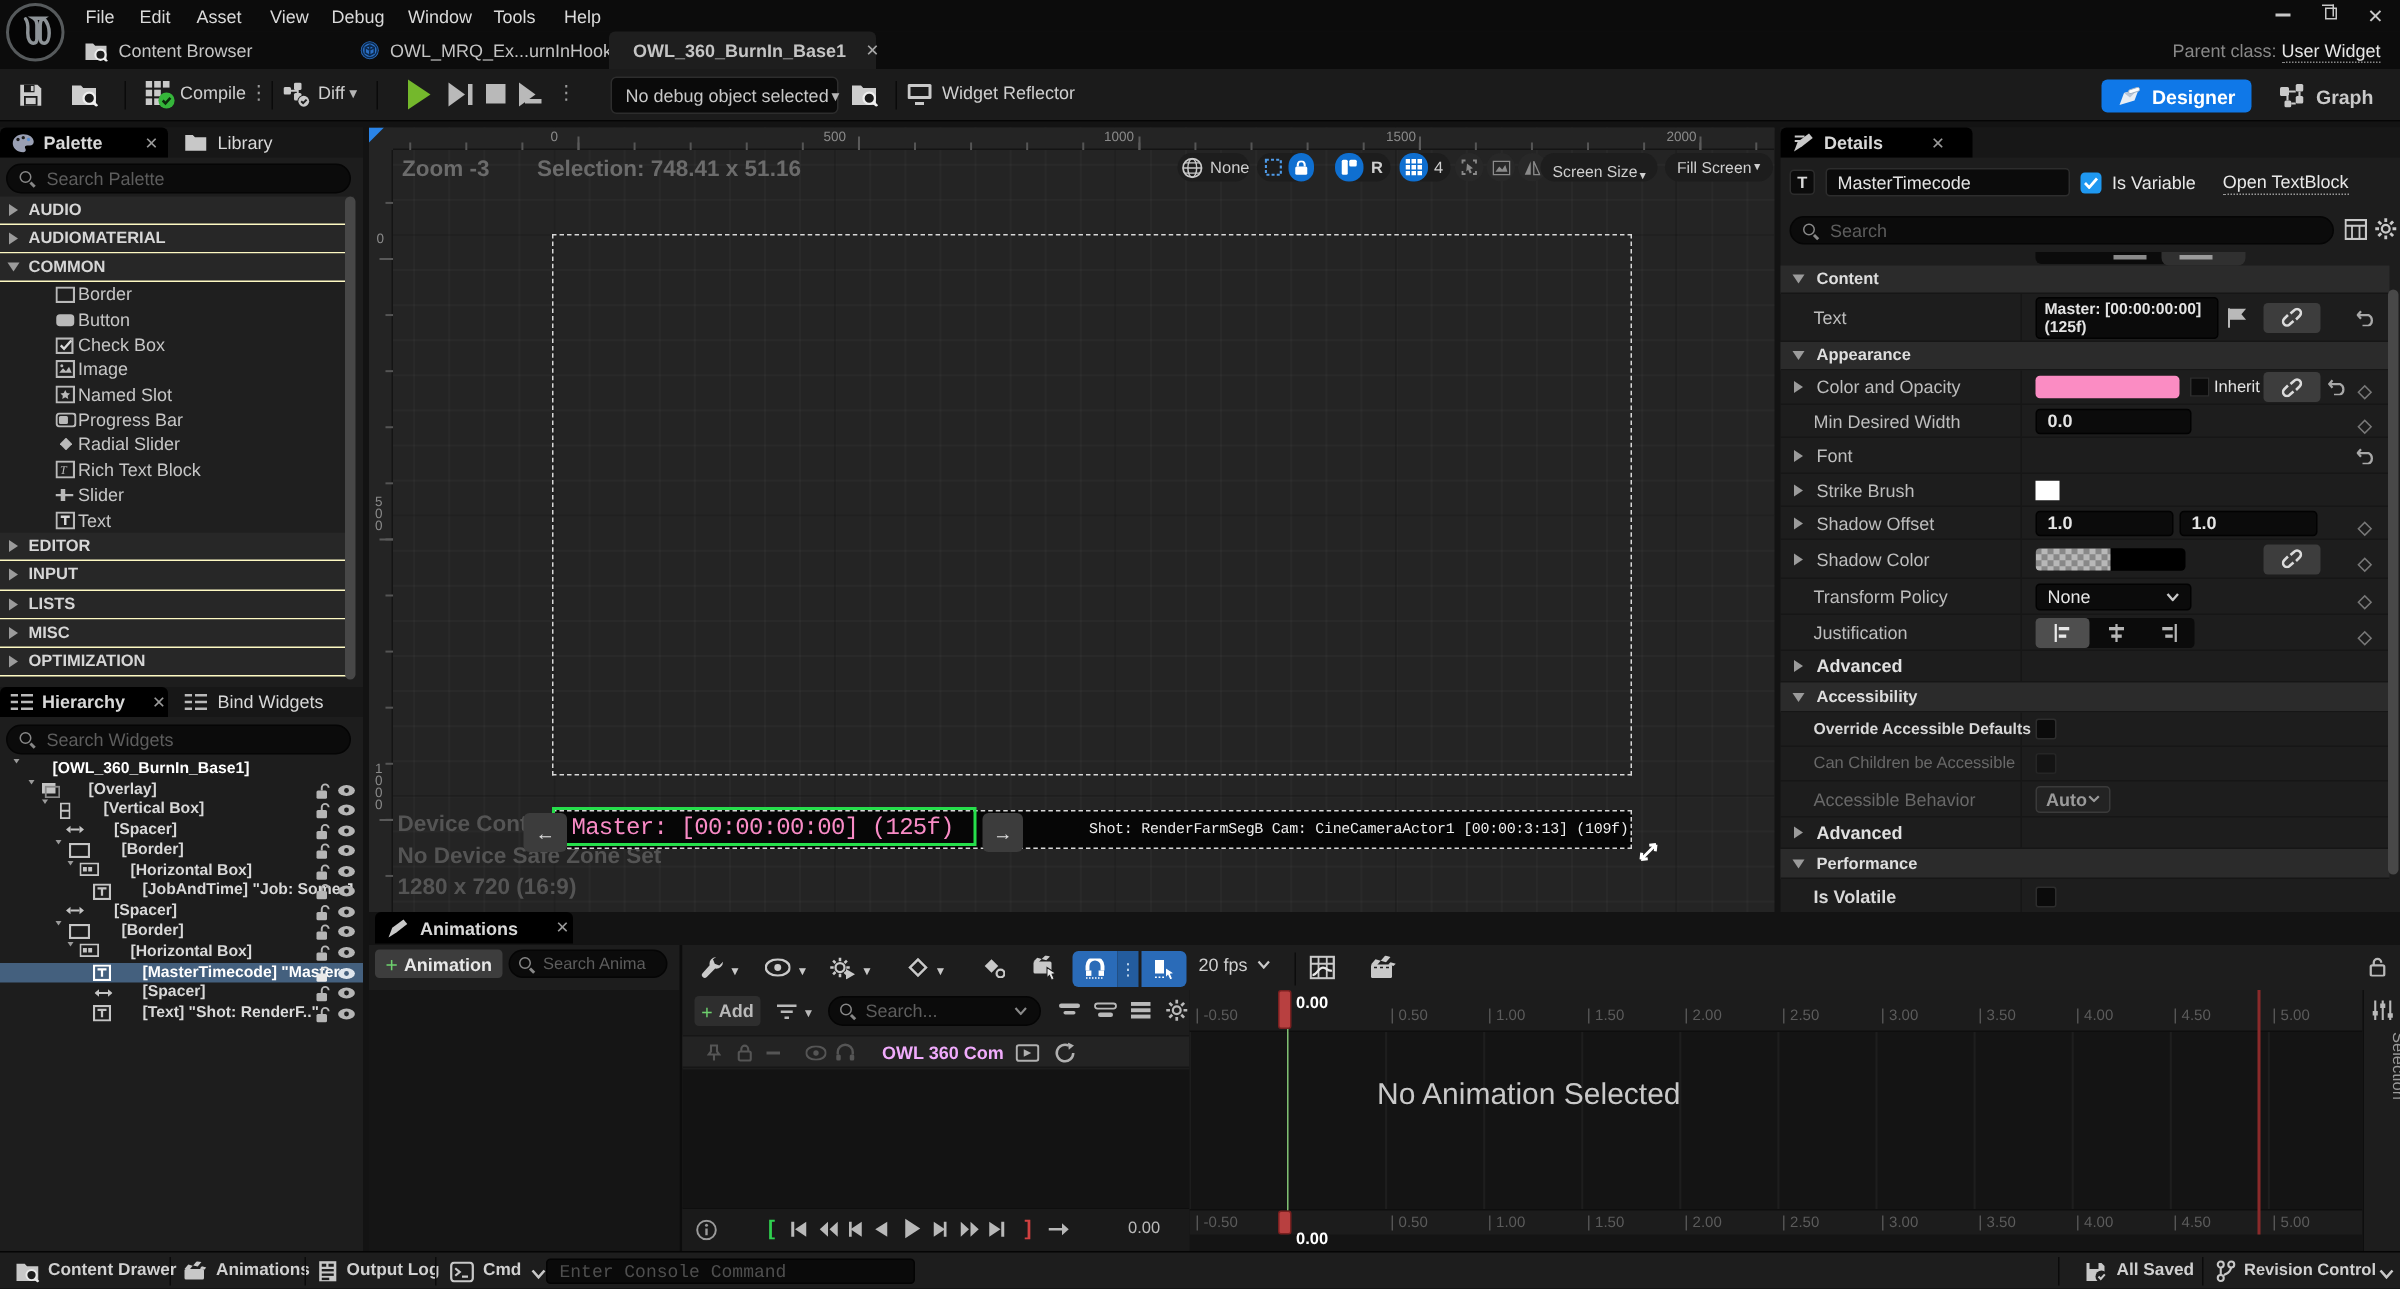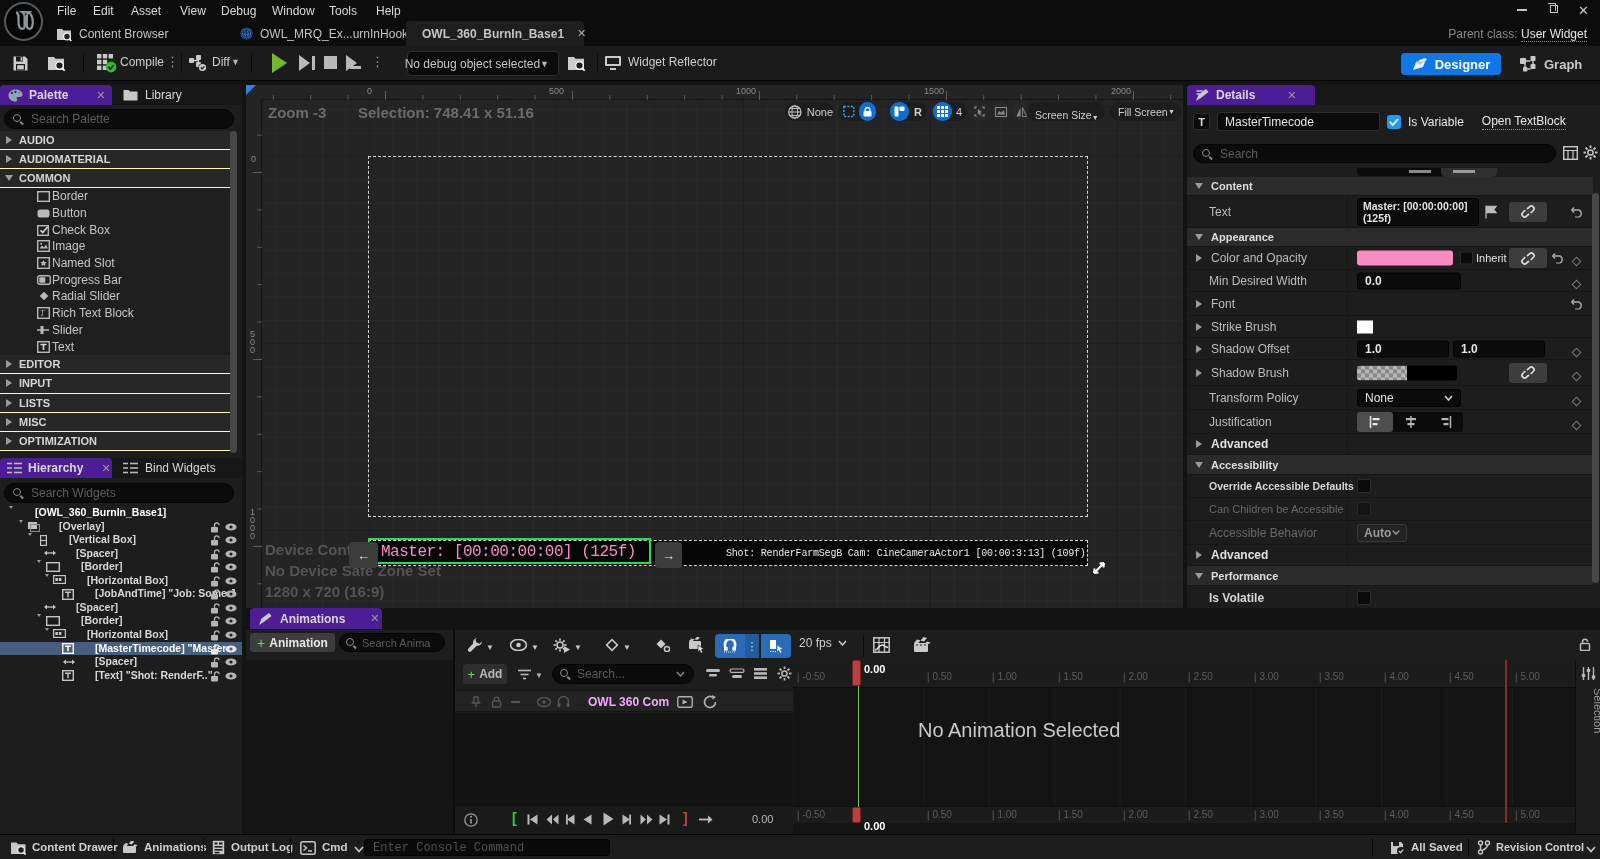--- a/index.html
+++ b/index.html
@@ -16,21 +16,21 @@
 #tabrow { left:0; top:21px; width:1600px; height:25px; background:#0c0c0c; position:absolute; }
 .assettab { position:absolute; top:0; height:25px; display:flex; align-items:center; color:#c4c4c4; font-size:12px; font-weight:bold; }
 #toolbar { left:0; top:46px; width:1600px; height:35px; background:#1b1b1b; border-bottom:1px solid #050505; position:absolute; }
 .tbsep { position:absolute; top:8px; width:1px; height:19px; background:#0a0a0a; }
 .tbtext { color:#cfcfcf; font-size:13px; }
 #parentclass { position:absolute; right:13px; top:27px; font-size:12px; color:#888; }
 #parentclass b { color:#e6e6e6; font-weight:normal; border-bottom:1px dotted #888; }
 
 .ptab { position:absolute; display:flex; align-items:center; color:#d8d8d8; font-size:12px; font-weight:bold; }
 .ptab .x { color:#9a9a9a; font-weight:normal; font-size:11px; }
-.ptab.active { background:#4c1d95; border-radius:4px 4px 0 0; }
+.ptab.active { background:#000000; border-radius:4px 4px 0 0; }
 .searchbox { background:#0b0b0b; border:1px solid #050505; border-radius:10px; color:#5d5d5d; display:flex; align-items:center; position:absolute; font-size:12px; }
 .mag { width:12px; height:12px; position:relative; flex:none; margin:0 6px 0 8px; }
 .mag::before { content:""; position:absolute; left:0; top:1px; width:6px; height:6px; border:1.6px solid #888; border-radius:50%; }
 .mag::after { content:""; position:absolute; left:8px; top:8px; width:4px; height:1.6px; background:#888; transform:rotate(45deg); transform-origin:0 0; }
 
 #palette { left:0; top:85px; width:242px; height:373px; background:#1d1d1d; position:absolute; }
 #hierarchy { left:0; top:458px; width:242px; height:376px; background:#1d1d1d; position:absolute; }
 .cat { background:#272727; border-bottom:1px solid #fef9c3; color:#d6d6d6; font-weight:bold; font-size:11px; display:flex; align-items:center; }
 .pitem { display:flex; align-items:center; color:#c6c6c6; font-size:12px; }
 .pitem .pic { position:absolute; left:37px; }
@@ -172,21 +172,21 @@
   <div class="abs tbtext" style="left:212px; top:9px; font-size:12px;">Diff</div>
   <div class="abs" style="left:231px; top:11px; color:#b5b5b5; font-size:9px;">▼</div>
   <div class="tbsep" style="left:251px;"></div>
   <div class="abs" style="left:272px; top:7px; width:0; height:0; border-left:15px solid #74b82c; border-top:10px solid transparent; border-bottom:10px solid transparent;"></div>
   <div class="abs" style="left:299px; top:9px; width:0; height:0; border-left:11px solid #b9b9b9; border-top:8px solid transparent; border-bottom:8px solid transparent;"></div>
   <div class="abs" style="left:312px; top:10px; width:2.5px; height:14px; background:#b9b9b9;"></div>
   <div class="abs" style="left:324px; top:10px; width:13px; height:13px; background:#b9b9b9;"></div>
   <div class="abs" style="left:346px; top:9px; width:0; height:0; border-left:11px solid #b9b9b9; border-top:8px solid transparent; border-bottom:8px solid transparent;"></div>
   <div class="abs" style="left:350px; top:20px; width:11px; height:2.5px; background:#b9b9b9;"></div>
   <div class="abs" style="left:371px; top:8px; color:#9a9a9a; font-size:13px;">⋮</div>
-  <div class="abs flex" style="left:407px; top:5px; width:152px; height:25px; background:#0a0a0a; border:1px solid #2d2d2d; border-radius:4px; color:#c7c7c7; font-size:12px; padding:0 9px; justify-content:flex-end;">
+  <div class="abs flex" style="left:407px; top:5px; width:152px; height:25px; background:#0a0a0a; border:1px solid #2d2d2d; border-radius:4px; color:#c7c7c7; font-size:12px; padding:0 9px; justify-content:flex-start;">
       <span style="white-space:nowrap;">No debug object selected</span>
       <span style="font-size:9px; color:#b5b5b5;">▼</span>
     </div>
   <svg class="abs" style="left:567px; top:9px;" width="19" height="16" viewBox="0 0 19 16">
       <path d="M1 2 h6 l1.5 1.7 H17 V15 H1 z" fill="#cdcdcd"></path>
       <circle cx="12.5" cy="10.5" r="3.8" fill="#1b1b1b" stroke="#efefef" stroke-width="1.5"></circle>
       <line x1="15.2" y1="13.2" x2="17.8" y2="15.8" stroke="#efefef" stroke-width="1.8"></line>
     </svg>
   <div class="tbsep" style="left:597px;"></div>
   <svg class="abs" style="left:605px; top:10px;" width="18" height="15" viewBox="0 0 18 15">
@@ -790,21 +790,21 @@
     </div>
     <div class="drow" style="height:22px;">
         <span class="tri-r dval" style="left:9px;"></span>
         <span class="dlabel" style="left:24px;">Shadow Offset</span>
       <span class="dval dinput" style="left:170px; width:92px; height:17px; font-weight:bold;">1.0</span>
       <span class="dval dinput" style="left:266px; width:92px; height:17px; font-weight:bold;">1.0</span>
       <span class="dval diamond" style="left:386px;"></span>
     </div>
     <div class="drow" style="height:26px;">
         <span class="tri-r dval" style="left:9px;"></span>
-        <span class="dlabel" style="left:24px;">Shadow Brush</span>
+        <span class="dlabel" style="left:24px;">Shadow Color</span>
       <span class="dval" style="left:170px; width:100px; height:15px; border-radius:3px; overflow:hidden; background:#000;">
           <span style="position:absolute; left:0; top:0; width:50px; height:15px; background:repeating-conic-gradient(#b8b8b8 0% 25%, #888 0% 50%) 0 0/8px 8px;"></span>
         </span>
       <span class="dval chain" style="left:322px;">
           <svg width="14" height="13" viewBox="0 0 14 13">
             <g fill="none" stroke="#dcdcdc" stroke-width="1.7">
               <path d="M6 4 L8.5 1.8 a2.6 2.6 0 0 1 3.7 3.7 L9.7 8"></path>
               <path d="M8 9 L5.5 11.2 a2.6 2.6 0 0 1 -3.7 -3.7 L4.3 5"></path>
             </g>
           </svg>

